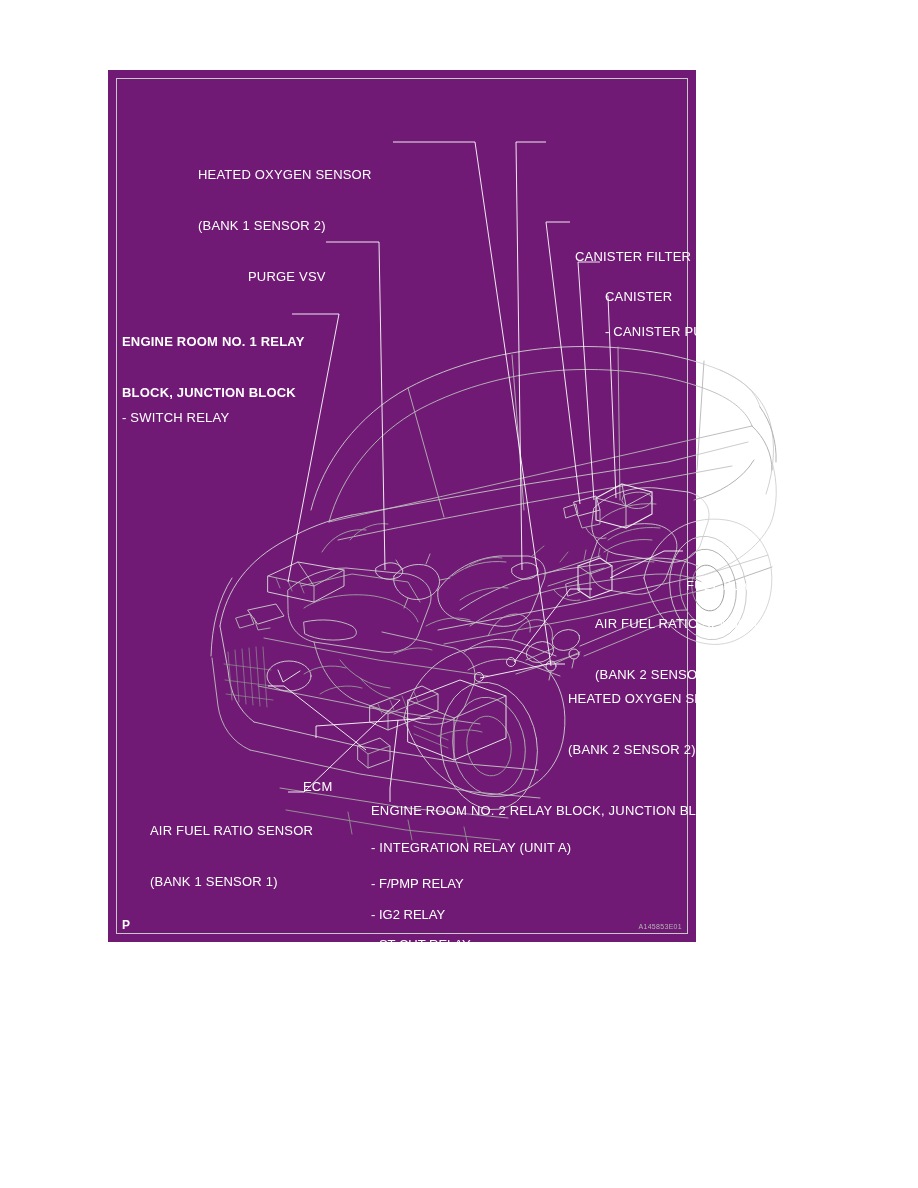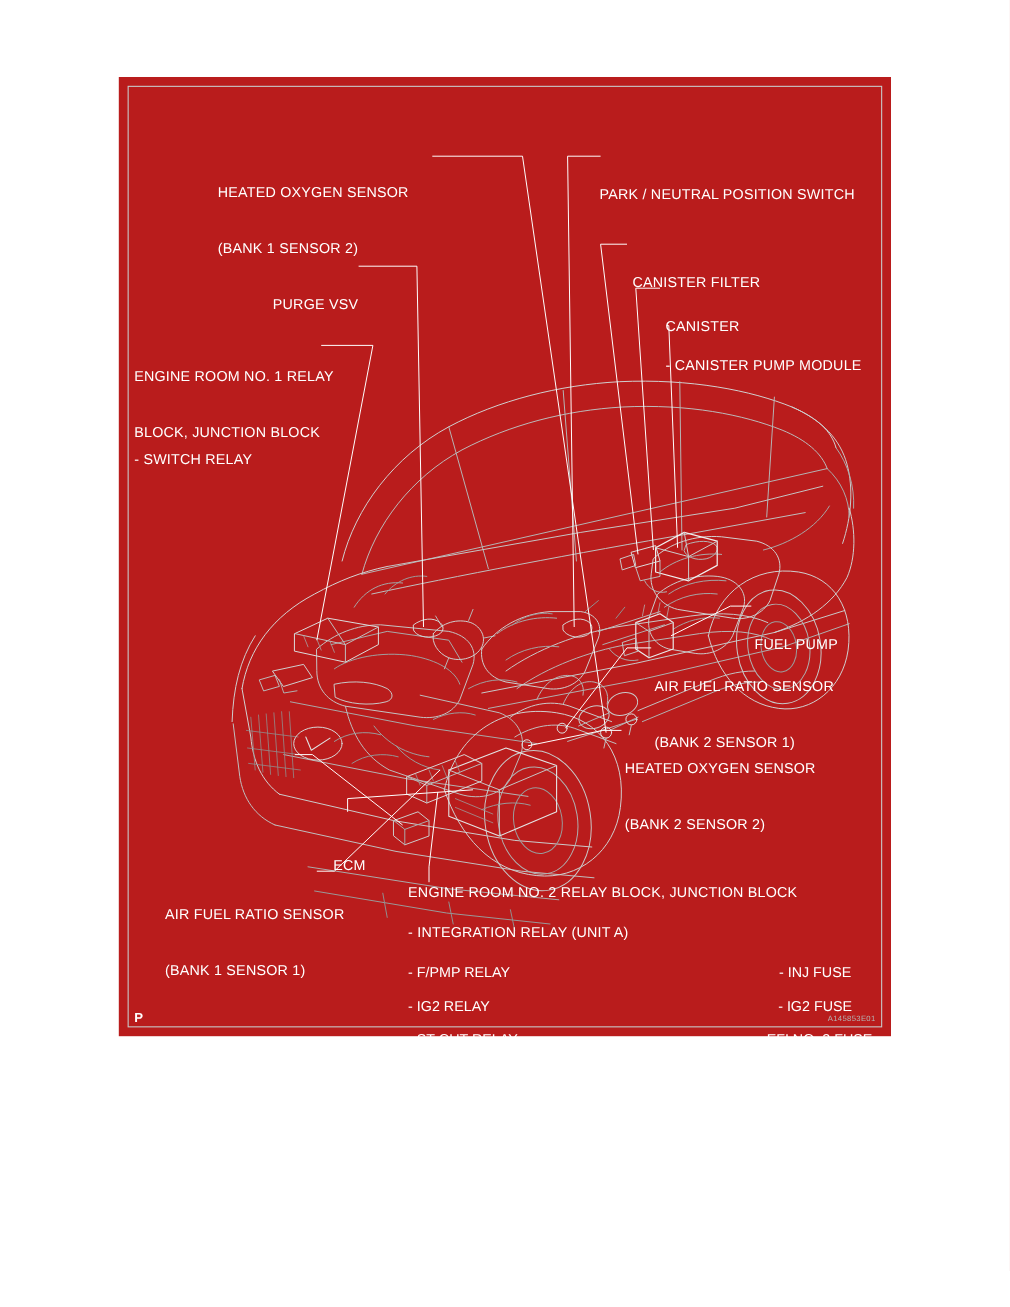--- a/index.html
+++ b/index.html
@@ -12,23 +12,23 @@
     width: 918px;
     height: 1188px;
     position: relative;
     font-family: "Liberation Sans", sans-serif;
     overflow: hidden;
   }
   #figure-panel {
     position: absolute;
     left: 108px;
     top: 70px;
-    width: 702px;
+    width: 588px;
     height: 872px;
-    background: #b91c1c;
+    background: #701a75;
   }
   #panel-inner-border {
     position: absolute;
     left: 8px;
     top: 8px;
     right: 8px;
     bottom: 8px;
     border: 1px solid #c8c8c8;
     box-sizing: border-box;
     pointer-events: none;
@@ -298,41 +298,38 @@
 
       <path d="M282 732 L282 718 L290 650"></path>
     </g>
   </svg>
 
   <div class="label" style="left:90px; top:62px;">
     <div>HEATED OXYGEN SENSOR</div>
     <div>(BANK 1 SENSOR 2)</div>
   </div>
 
-  <div class="label" style="left:437px; top:64px;">
-    <div>PARK / NEUTRAL POSITION SWITCH</div>
-  </div>
 
   <div class="label" style="left:467px; top:144px;">
     <div>CANISTER FILTER</div>
   </div>
 
   <div class="label" style="left:497px; top:184px;">
     <div>CANISTER</div>
   </div>
 
   <div class="label" style="left:140px; top:164px;">
     <div>PURGE VSV</div>
   </div>
 
   <div class="label" style="left:497px; top:219px;">
     <div>- CANISTER PUMP MODULE</div>
   </div>
 
-  <div class="label" style="left:14px; top:229px;">
+  <div class="label" style="left:14px; top:229px;font-weight:bold;">
     <div>ENGINE ROOM NO. 1 RELAY</div>
     <div>BLOCK, JUNCTION BLOCK</div>
   </div>
 
   <div class="label" style="left:14px; top:305px;">
     <div>- SWITCH RELAY</div>
   </div>
 
   <div class="label" style="left:578px; top:473px;text-align:center;">
     <div>FUEL PUMP</div>

